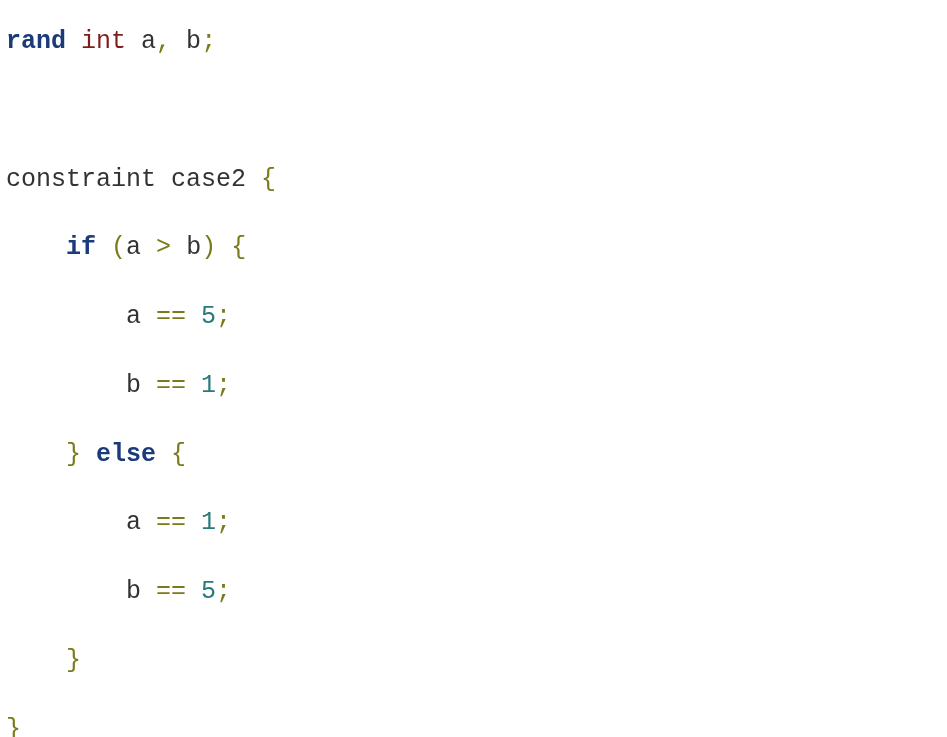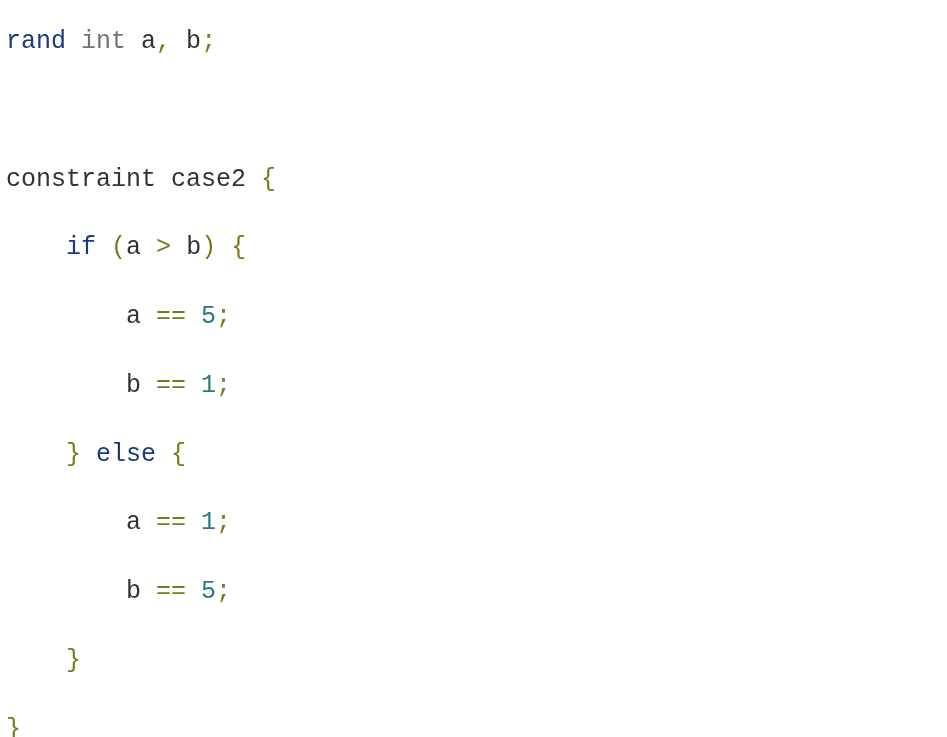--- a/index.html
+++ b/index.html
@@ -7,22 +7,22 @@
       padding: 8px 6px;
       font-family: "Courier New", Courier, monospace;
       font-size: 25px;
       line-height: 2.75;
       background: #ffffff;
       color: #333333;
     }
     .code-block {
       white-space: pre;
     }
-    .keyword { color: #1a3a7a; }
-    .type { color: #737373; }
+    .keyword { color: #1a3a7a; font-weight: bold; }
+    .type { color: #7f1d1d; }
     .number { color: #2a7a7a; }
     .brace { color: #7a7a1a; }
     .paren { color: #7a7a1a; }
     .greater { color: #7a7a1a; }
     .punct { color: #7a7a1a; }
     .plain { color: #333333; }
   </style>
 </head>
 <body>
 

